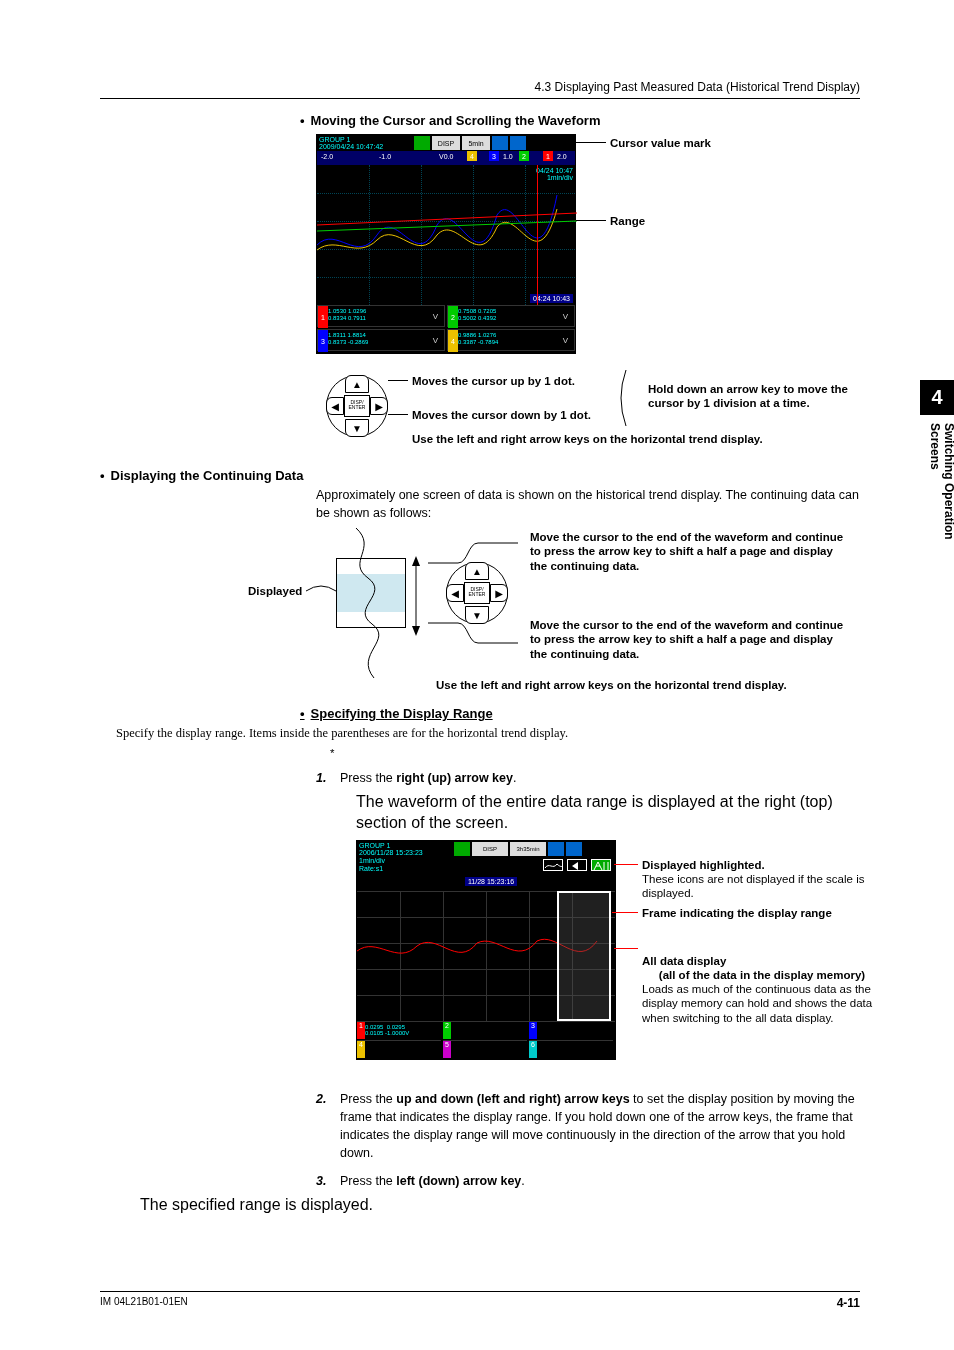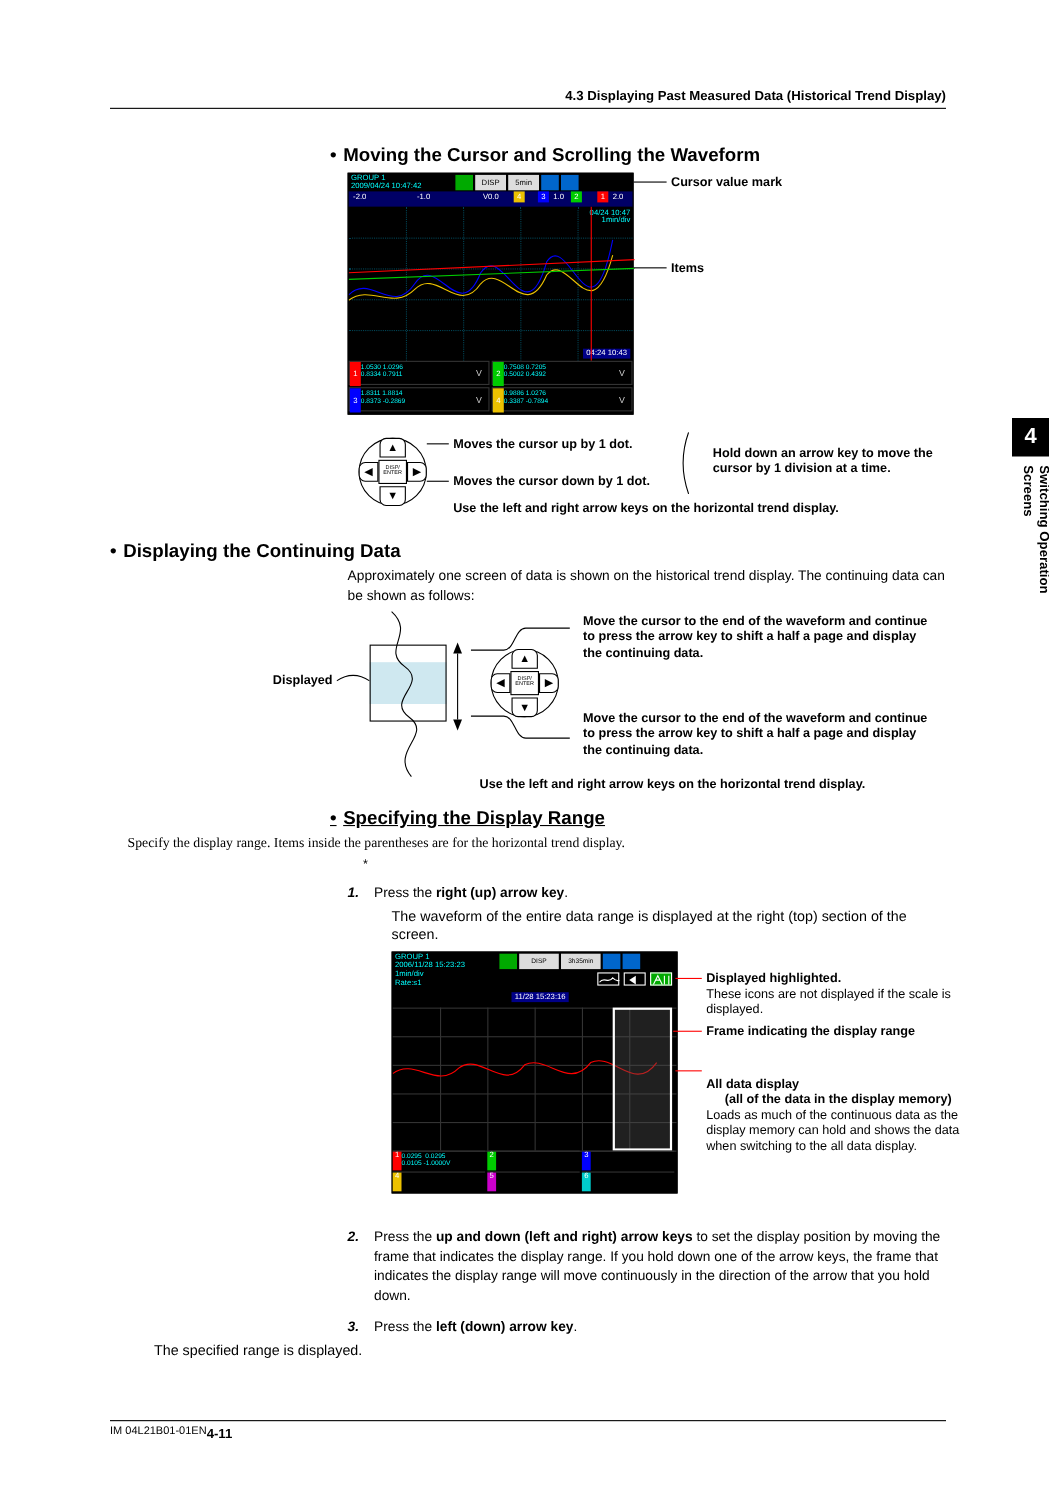--- a/index.html
+++ b/index.html
@@ -13,29 +13,29 @@
     position: relative;
   }
   .page {
     position: absolute;
     left: 100px;
     top: 80px;
     width: 760px;
   }
   .sec-header {
     text-align: right;
-    font-weight: bold;
+    font-weight: normal;
     font-size: 12px;
     border-bottom: 1px solid #000;
     padding-bottom: 4px;
-    margin-bottom: 32px;
+    margin-bottom: 14px;
   }
   .bullet-heading {
     font-weight: bold;
-    font-size: 17px;
+    font-size: 13px;
     margin: 8px 0 4px 0;
   }
   .bullet-heading .dot { margin-right: 6px; }
   .body-text {
     font-size: 12.5px;
     line-height: 1.4;
     margin: 4px 0 4px 16px;
   }
   .footnote {
     font-size: 11.5px;
@@ -45,21 +45,21 @@
   }
   .step {
     display: flex;
     gap: 8px;
     margin: 10px 0 4px 16px;
     font-size: 12.5px;
     line-height: 1.45;
   }
   .step .num { font-style: italic; font-weight: bold; min-width: 16px; }
   .sub {
-    font-size: 13px;
+    font-size: 16px;
     margin-left: 40px;
     line-height: 1.35;
   }
   .figure-area { position: relative; margin: 6px 0 6px 16px; }
   .callout {
     position: absolute;
     font-weight: bold;
     font-size: 11.5px;
     line-height: 1.25;
   }
@@ -87,20 +87,21 @@
   }
   .footer {
     position: absolute;
     bottom: 40px;
     left: 100px;
     width: 760px;
     border-top: 1px solid #000;
     padding-top: 4px;
     font-size: 10px;
     display: flex;
+    justify-content: space-between;
   }
   .footer .pn { font-weight: bold; font-size: 12px; }
 
   
   .shot1 {
     position: relative;
     width: 260px; height: 220px;
     background: #000;
     border: 1px solid #000;
   }
@@ -247,21 +248,21 @@
             <div class="tag" style="background:#ecc100;">4</div>
             <div class="vals"><span>0.9886  1.0276</span><br><span>0.3387 -0.7894</span></div>
             <div class="unit">V</div>
           </div>
       </div>
     </div>
 
     <div class="leader" style="left:260px; top:8px; width:30px;"></div>
     <div class="callout" style="left:294px; top:2px;">Cursor value mark</div>
     <div class="leader" style="left:260px; top:86px; width:30px;"></div>
-    <div class="callout" style="left:294px; top:80px;">Items</div>
+    <div class="callout" style="left:294px; top:80px;">Range</div>
   </div>
 
   <div class="figure-area" style="height:90px; margin-left:216px;">
     <div class="dpad" style="position:absolute; left:10px; top:5px;">
       <div class="ring"></div>
       <div class="btn up">▲</div>
       <div class="btn down">▼</div>
       <div class="btn left">◀</div>
       <div class="btn right">▶</div>
       <div class="center" style="white-space:pre;">DISP/

